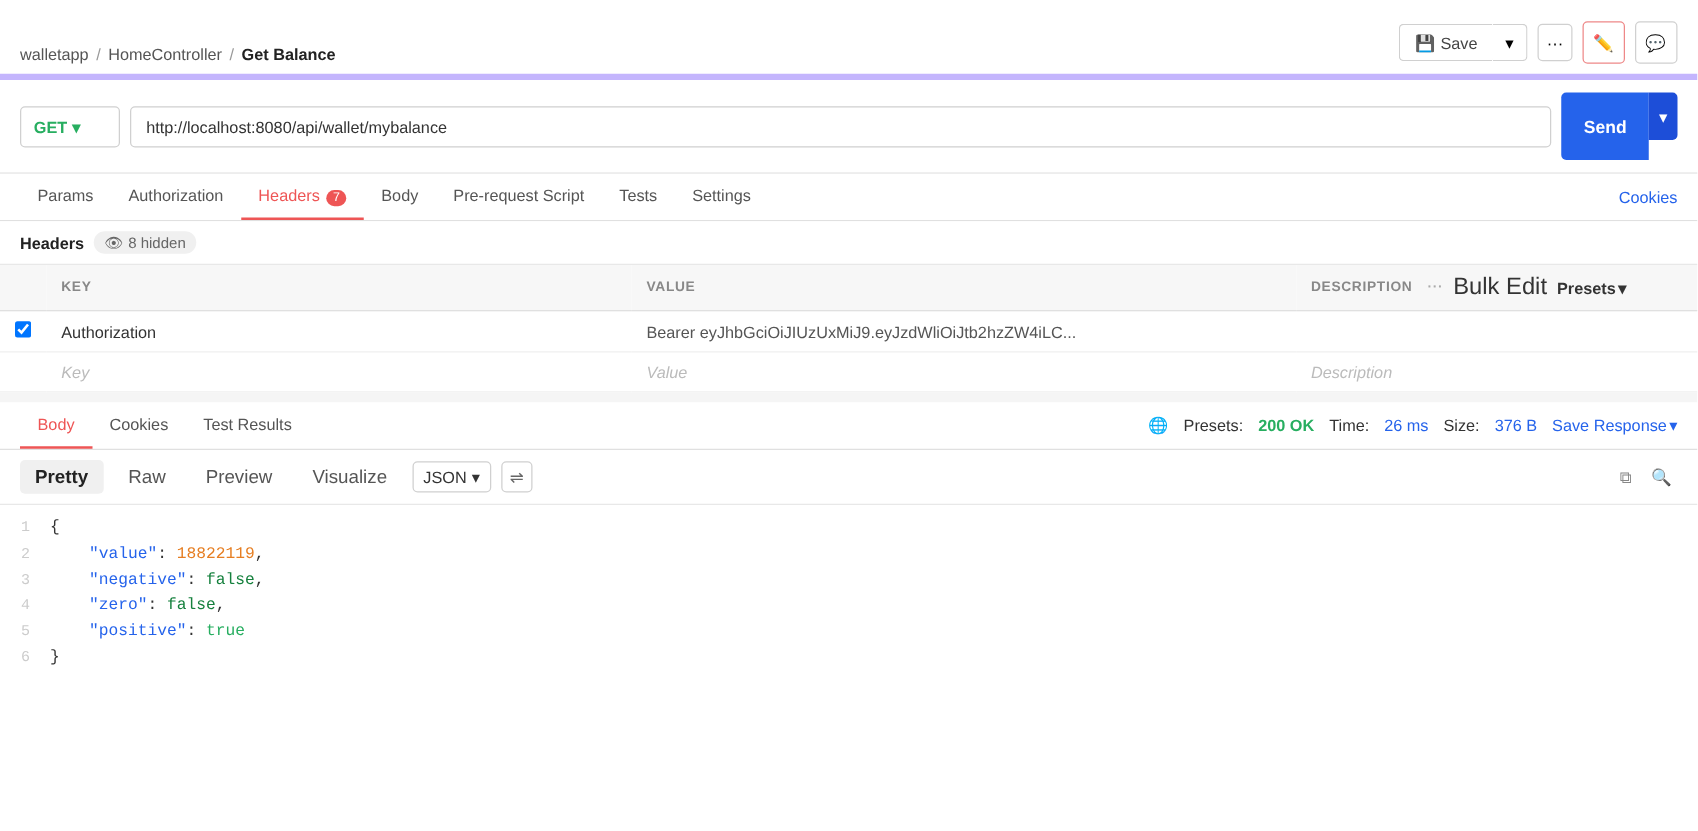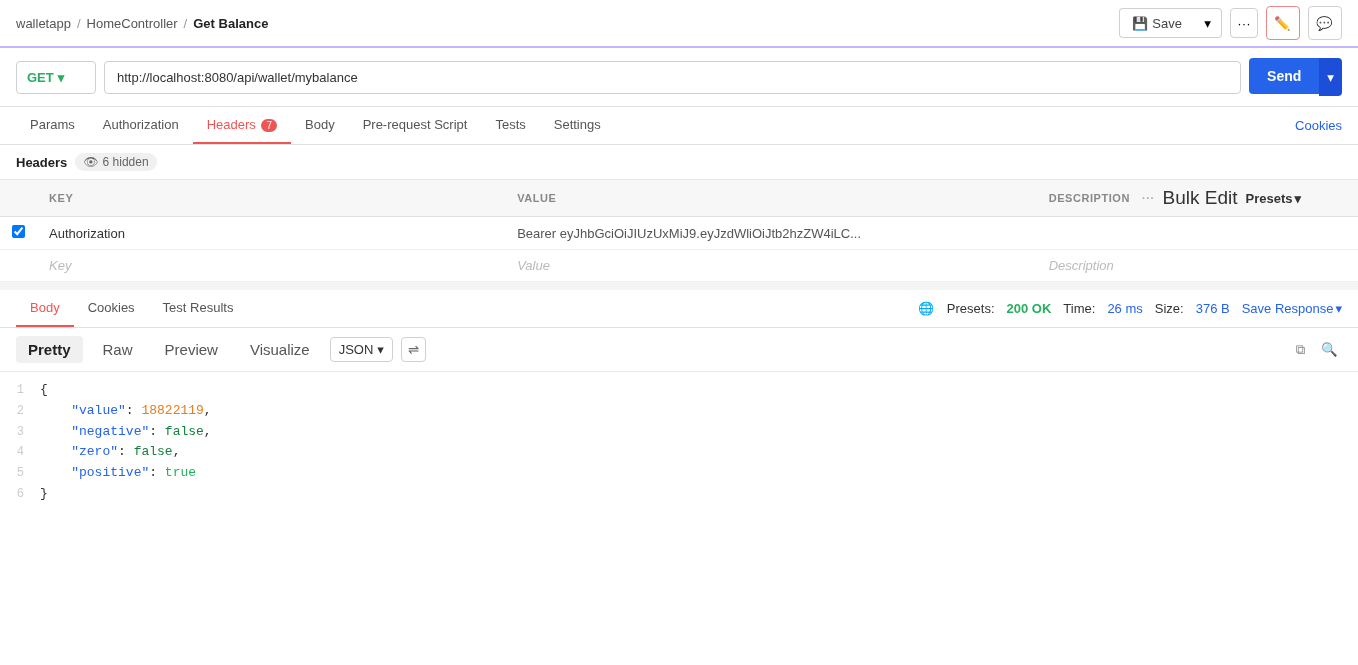--- a/index.html
+++ b/index.html
@@ -1,42 +1,42 @@
 <!DOCTYPE html>
 <html><head>
   <meta charset="utf-8">
   <style>
     * { box-sizing: border-box; margin: 0; padding: 0; }
     body { font-family: -apple-system, BlinkMacSystemFont, 'Segoe UI', sans-serif; font-size: 13px; background: #fff; color: #333; }
 
     
     .top-bar {
-      display: flex; align-items: center; justify-content: space-between;
-      padding: 8px 16px; border-bottom: 2px solid #c4b5fd; background: #fff;
-      height: 48px;
+      display: flex; align-items: flex-end; justify-content: space-between;
+      padding: 8px 16px; border-bottom: 5px solid #c4b5fd; background: #fff;
+      height: 64px;
     }
     .breadcrumb { display: flex; align-items: center; gap: 6px; font-size: 13px; color: #555; }
     .breadcrumb .sep { color: #999; }
     .breadcrumb .current { font-weight: 700; color: #222; }
     .top-actions { display: flex; align-items: center; gap: 8px; }
     .btn-save { display: flex; align-items: center; gap: 4px; padding: 6px 12px; border: 1px solid #d0d0d0; background: #fff; border-radius: 4px; cursor: pointer; color: #444; font-size: 13px; }
     .chevron-btn { width: 28px; height: 30px; border: 1px solid #d0d0d0; background: #fff; border-radius: 0 4px 4px 0; border-left: none; cursor: pointer; display: flex; align-items: center; justify-content: center; }
     .save-group { display: flex; }
     .save-group .btn-save { border-radius: 4px 0 0 4px; border-right: none; }
     .dots-btn { width: 28px; height: 30px; border: 1px solid #d0d0d0; background: #fff; border-radius: 4px; cursor: pointer; display: flex; align-items: center; justify-content: center; }
     .pencil-btn { width: 34px; height: 34px; border: 1px solid #e88; background: #fff; border-radius: 4px; cursor: pointer; display: flex; align-items: center; justify-content: center; color: #e55; }
     .comment-btn { width: 34px; height: 34px; border: 1px solid #d0d0d0; background: #fff; border-radius: 4px; cursor: pointer; display: flex; align-items: center; justify-content: center; color: #666; }
 
     
     .url-bar {
       display: flex; align-items: center; padding: 10px 16px; border-bottom: 1px solid #e0e0e0; background: #fff; gap: 8px;
     }
     .method-select { display: flex; align-items: flex-end; gap: 4px; padding: 8px 10px; border: 1px solid #d0d0d0; border-radius: 4px; background: #fff; cursor: pointer; font-weight: 700; color: #27ae60; font-size: 13px; min-width: 80px; }
     .url-input { flex: 1; padding: 8px 12px; border: 1px solid #d0d0d0; border-radius: 4px; font-size: 13px; color: #333; outline: none; }
-    .send-btn { display: flex; align-items: center; background: #2563eb; color: #fff; border: none; border-radius: 4px 0 0 4px; padding: 8px 18px; font-size: 14px; font-weight: 600; cursor: pointer; height: 36px; }
+    .send-btn { display: flex; align-items: center; background: #2563eb; color: #fff; border: none; border-radius: 4px 0 0 4px; padding: 8px 18px; font-size: 14px; font-weight: 600; cursor: pointer; height: 54px; }
     .send-chevron { background: #1d4ed8; color: #fff; border: none; border-radius: 0 4px 4px 0; padding: 8px 8px; cursor: pointer; height: 38px; display: flex; align-items: center; }
     .send-group { display: flex; }
 
     
     .tabs-row {
       display: flex; align-items: center; padding: 0 16px; border-bottom: 1px solid #e0e0e0; background: #fff;
     }
     .tab { padding: 10px 14px; cursor: pointer; font-size: 13px; color: #555; border-bottom: 2px solid transparent; white-space: nowrap; }
     .tab.active { color: #e55; border-bottom: 2px solid #e55; font-weight: 500; }
     .tab-badge { background: #e55; color: #fff; border-radius: 10px; font-size: 10px; padding: 1px 5px; margin-left: 2px; }
@@ -158,21 +158,21 @@
   <div class="tab">Tests</div>
   <div class="tab">Settings</div>
   <span class="cookies-link">Cookies</span>
 </div>
 
 <div class="headers-section">
   <div class="headers-title-row">
     <span class="headers-title">Headers</span>
     <div class="hidden-badge">
       <span>👁</span>
-      <span>6 hidden</span>
+      <span>8 hidden</span>
     </div>
   </div>
   <table class="headers-table">
     <thead>
       <tr>
         <th class="checkbox-cell"></th>
         <th class="key-col">KEY</th>
         <th class="val-col">VALUE</th>
         <th class="desc-col">
           <div class="th-actions">

